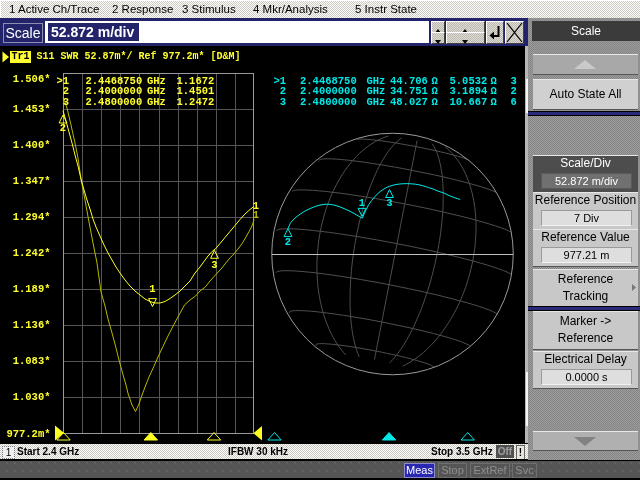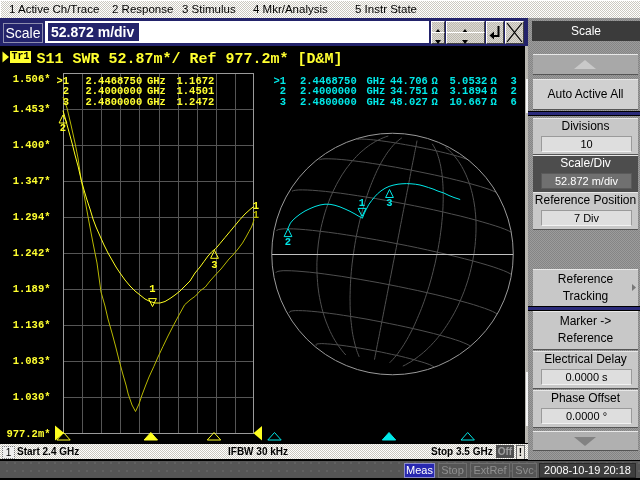--- a/index.html
+++ b/index.html
@@ -27,21 +27,21 @@
 #status{left:0;top:459px;width:640px;height:21px;background:#000;}
 #statin{left:0;top:2px;width:640px;height:17px;background:#555;background-image:radial-gradient(#616161 1px,rgba(0,0,0,0) 1px);background-size:8px 8px;background-position:3px 6px;}
 .sbox{position:absolute;top:2px;height:13px;font-size:11px;text-align:center;border:1px solid #6e6e6e;}
 
 #panel{left:528px;top:18px;width:112px;height:442px;}
 .skey{position:absolute;left:5px;width:105px;background:#c8c8c8;color:#000;font-size:12px;text-align:center;border-top:1px solid #e8e8e8;border-bottom:1px solid #555;}
 .sval{position:absolute;left:8px;width:89px;height:14px;background:#dedede;border:1px solid #9a9a9a;border-bottom:1px solid #f2f2f2;font-size:11px;text-align:center;line-height:14px;}
 .navysep{position:absolute;left:0;width:112px;height:5px;background:linear-gradient(#000 1px,#2a2a7a 1px 4px,#000 4px);}
 #main{left:0;top:46px;width:528px;height:397px;background:#000;}
 #mainsvg{position:absolute;left:0;top:0;}
-.hdr{position:absolute;top:5px;font-size:15px;letter-spacing:0;white-space:pre;font-family:"Liberation Mono",monospace;font-weight:bold;}
+.hdr{position:absolute;top:5px;font-size:10px;letter-spacing:0;white-space:pre;font-family:"Liberation Mono",monospace;font-weight:bold;}
 </style></head>
 <body>
 <div id="scr">
 
 <div id="menubar" class="abs dithL">
 <span style="left:8px">1 Active Ch/Trace</span>
 <span style="left:111px">2 Response</span>
 <span style="left:181px">3 Stimulus</span>
 <span style="left:252px">4 Mkr/Analysis</span>
 <span style="left:354px">5 Instr State</span>
@@ -211,39 +211,37 @@
  <span style="left:496px;top:1px;width:18px;height:13px;background:#4f4f4f;color:#9f9f9f;font-size:10px;text-align:center;line-height:13px">Off</span>
  <span style="left:516px;top:1px;width:7px;height:13px;background:#e8e5de;border:1px solid #666;font-size:10px;text-align:center;line-height:13px">!</span>
 </div>
 
 <div id="status" class="abs">
  <div id="statin" class="abs">
   <div class="sbox" style="left:404px;width:29px;background:#2828b0;color:#fff;border-color:#8a8acc">Meas</div>
   <div class="sbox" style="left:438px;width:27px;color:#8f8f8f">Stop</div>
   <div class="sbox" style="left:470px;width:38px;color:#8f8f8f">ExtRef</div>
   <div class="sbox" style="left:512px;width:23px;color:#8f8f8f">Svc</div>
-  <div class="sbox" style="left:539px;width:95px;background:#3e3e3e;color:#fff;border-color:#2a2a2a">2008-10-19 20:18</div>
  </div>
 </div>
 
 <div id="panel" class="abs dithP">
  <div class="abs" style="left:0;top:0;width:112px;height:3px"></div>
  <div class="abs" style="left:4px;top:3px;width:108px;height:20px;background:#3b3b3b;color:#fff;font-size:12px;text-align:center;line-height:20px">Scale</div>
  <div class="skey" style="top:36px;height:19px;background:#a8a8a8"><svg width="103" height="19">
           <polygon points="51,5 40,14 62,14" fill="#c9c9c9"></polygon>
         </svg></div>
- <div class="skey" style="top:61px;height:29px;line-height:29px;background:#d0d0d0">Auto Active All</div>
+ <div class="skey" style="top:61px;height:29px;line-height:29px;background:#d0d0d0">Auto State All</div>
  <div class="navysep" style="top:93px"></div>
- <div class="skey" style="top:100px;height:35px">Divisions<div class="sval" style="top:17px">10</div></div>
  <div class="skey" style="top:137px;height:36px;background:#4d4d4d;color:#fff">Scale/Div<div class="sval" style="top:17px;background:#707070;border-color:#5a5a5a;color:#fff">52.872 m/div</div></div>
  <div class="skey" style="top:174px;height:36px">Reference Position<div class="sval" style="top:17px">7 Div</div></div>
+ <div class="skey" style="top:211px;height:36px">Reference Value<div class="sval" style="top:17px">977.21 m</div></div>
  <div class="skey" style="top:251px;height:36px;line-height:17px;padding-top:1px">Reference<br>Tracking<svg style="position:absolute;right:1px;top:13px" width="6" height="9">
           <polygon points="1,1 5,4.5 1,8" fill="#777"></polygon>
         </svg></div>
  <div class="navysep" style="top:288px"></div>
  <div class="skey" style="top:293px;height:36px;line-height:17px;padding-top:1px">Marker -&gt;<br>Reference</div>
  <div class="skey" style="top:333px;height:36px">Electrical Delay<div class="sval" style="top:17px">0.0000 s</div></div>
- <div class="skey" style="top:372px;height:36px">Phase Offset<div class="sval" style="top:17px">0.0000 °</div></div>
  <div class="skey" style="top:413px;height:18px;background:#b0b0b0"><svg width="103" height="18">
           <polygon points="40,5 62,5 51,14" fill="#828282"></polygon>
         </svg></div>
 </div>
 
 </div>
 </body></html>

